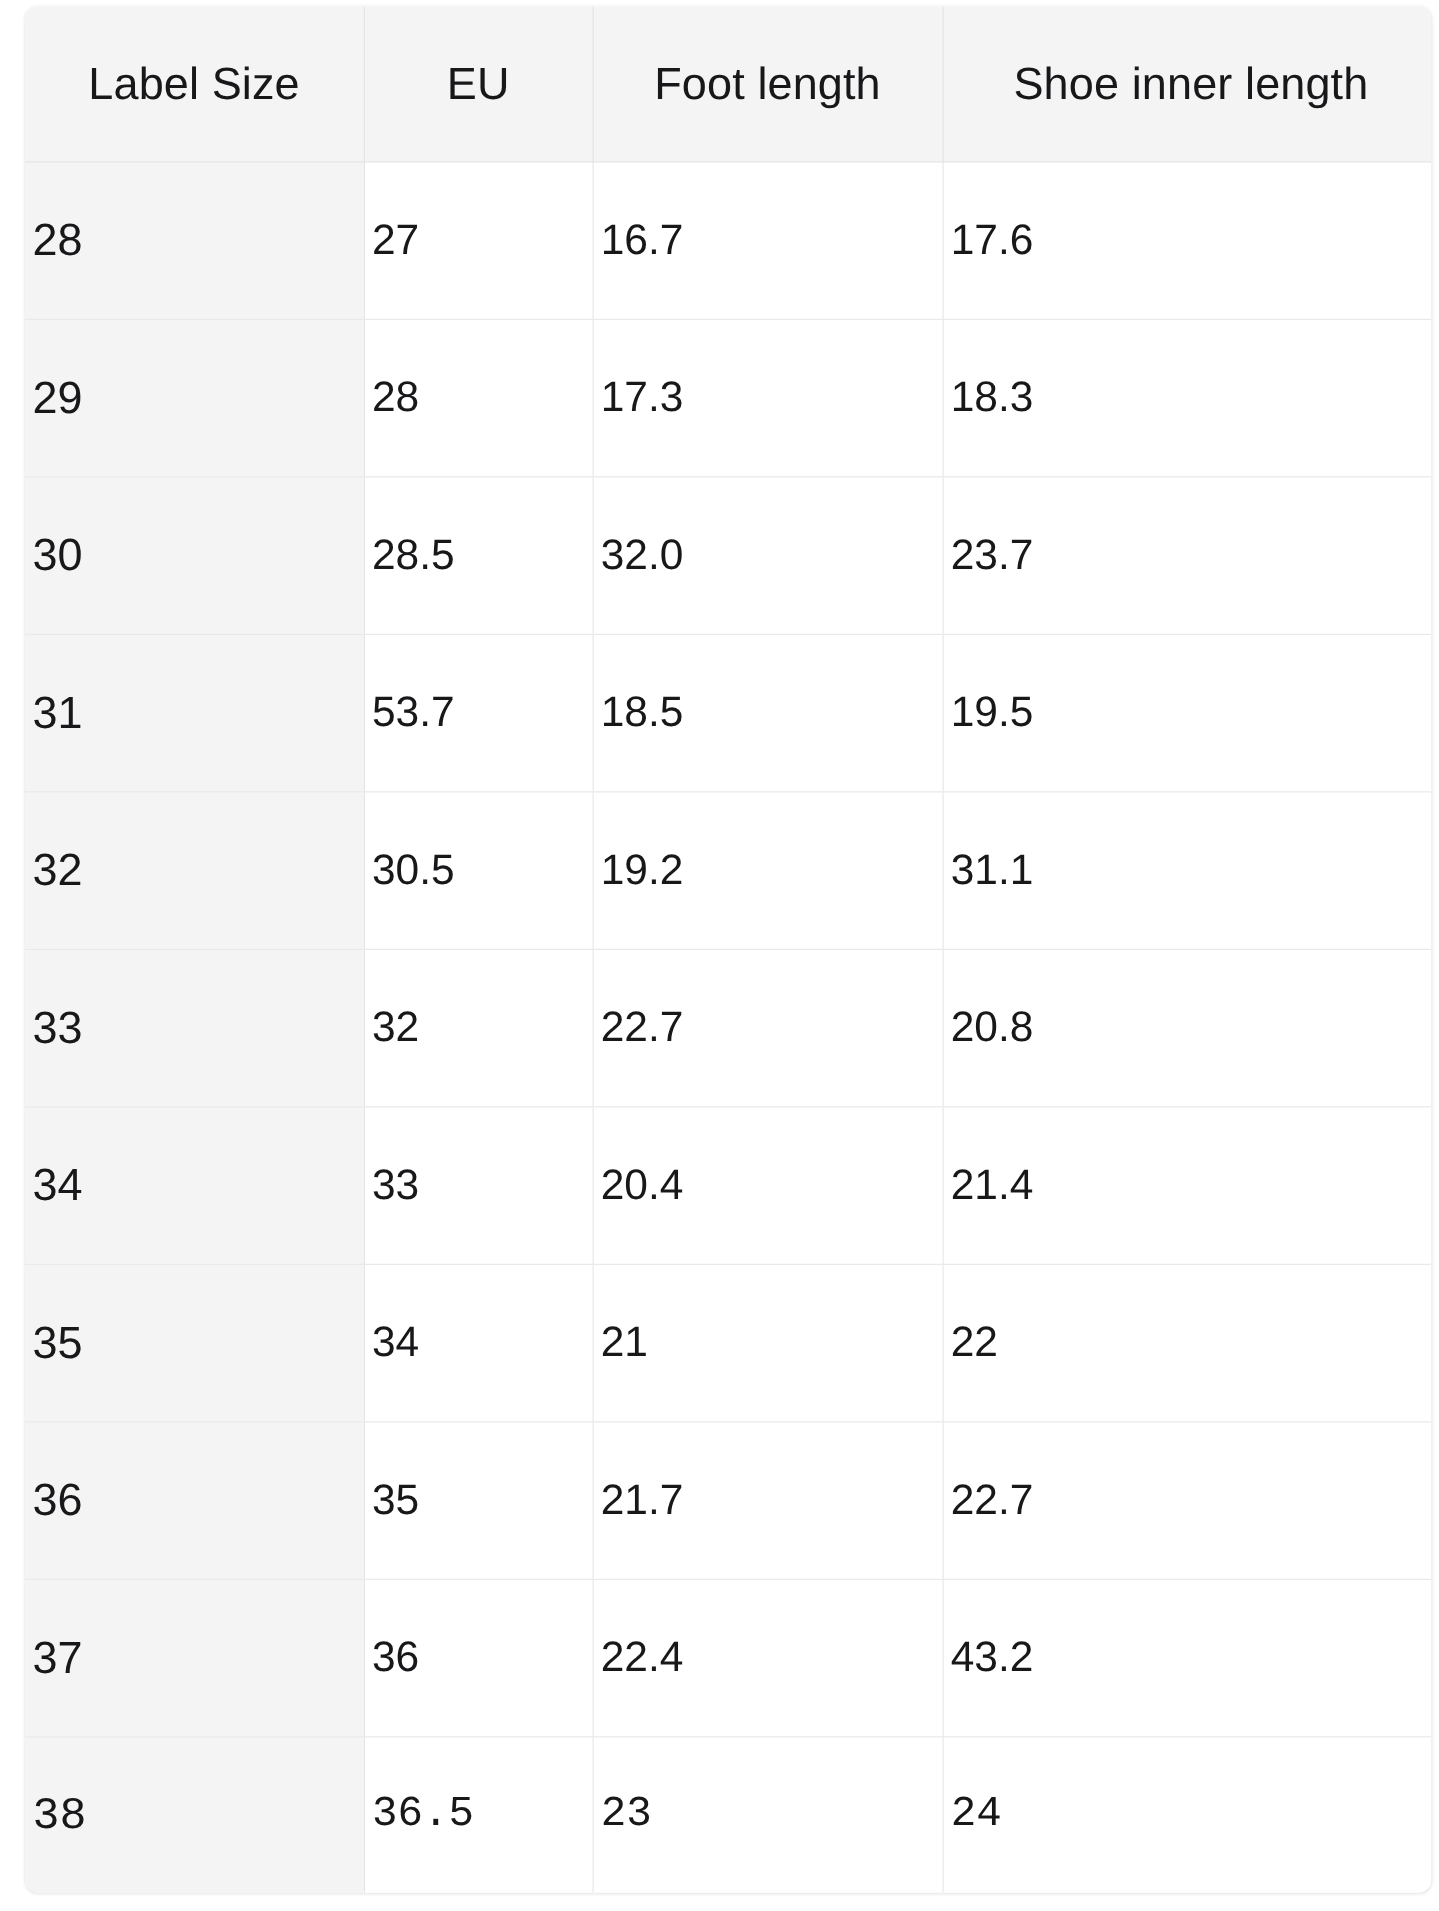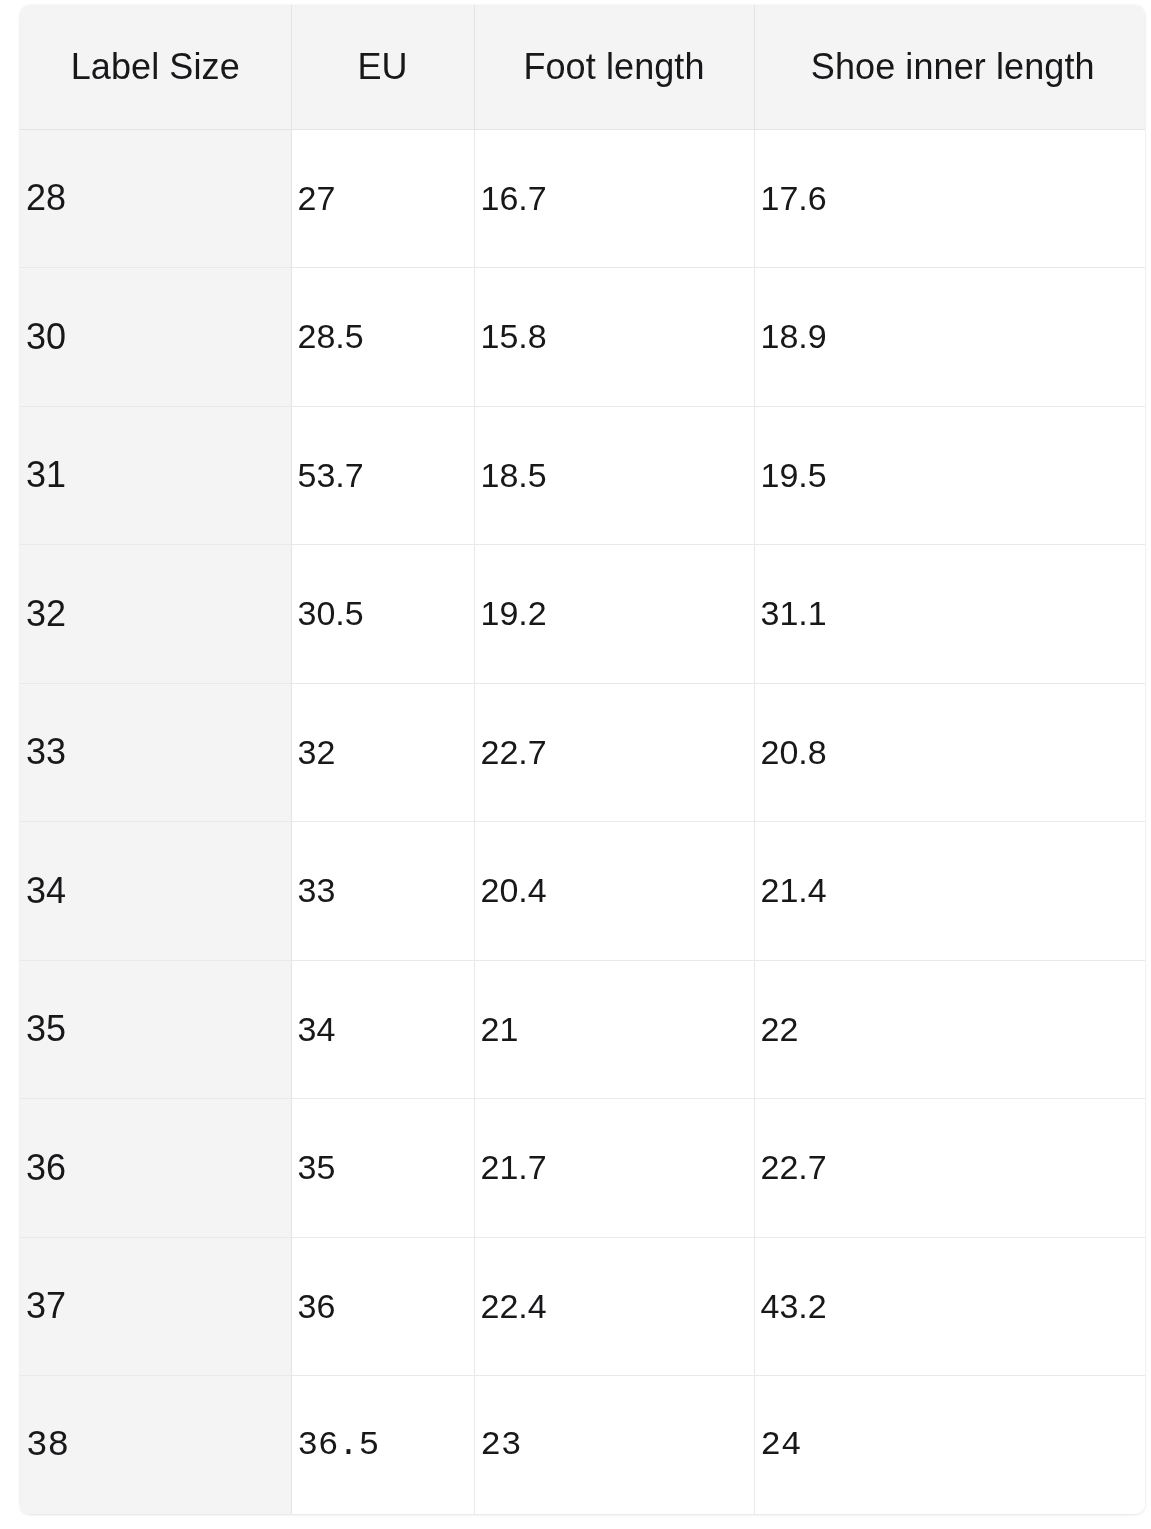--- a/index.html
+++ b/index.html
@@ -114,24 +114,30 @@
         </tr>
       </thead>
       <tbody>
         <tr class="data-row">
           <td class="label-cell">28</td>
           <td>27</td>
           <td>16.7</td>
           <td>17.6</td>
         </tr>
         <tr class="data-row">
+          <td class="label-cell">29</td>
+          <td>28</td>
+          <td>17.3</td>
+          <td>18.3</td>
+        </tr>
+        <tr class="data-row">
           <td class="label-cell">30</td>
           <td>28.5</td>
-          <td>15.8</td>
-          <td>18.9</td>
+          <td>32.0</td>
+          <td>23.7</td>
         </tr>
         <tr class="data-row">
           <td class="label-cell">31</td>
           <td>53.7</td>
           <td>18.5</td>
           <td>19.5</td>
         </tr>
         <tr class="data-row">
           <td class="label-cell">32</td>
           <td>30.5</td>

